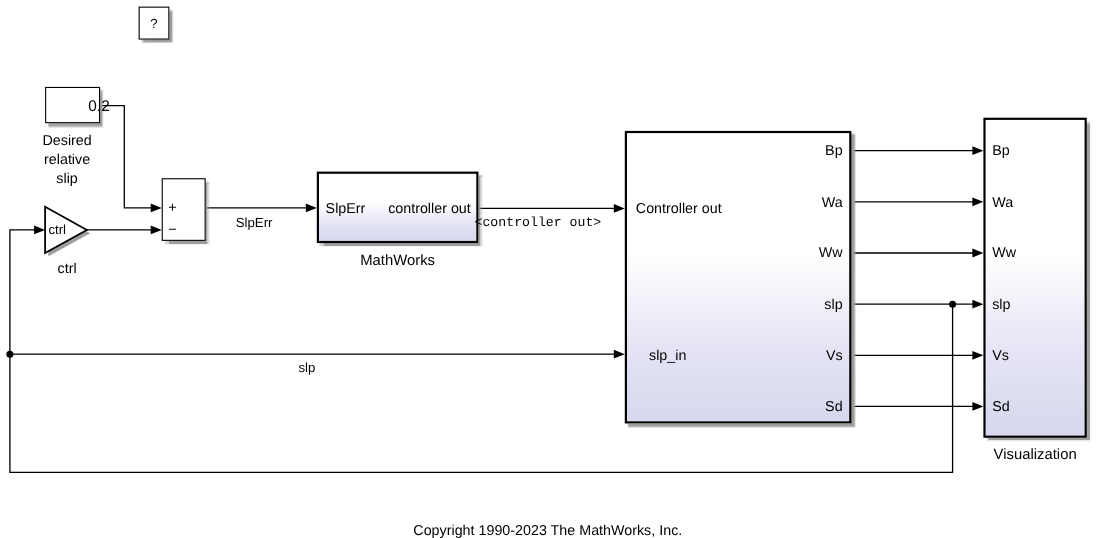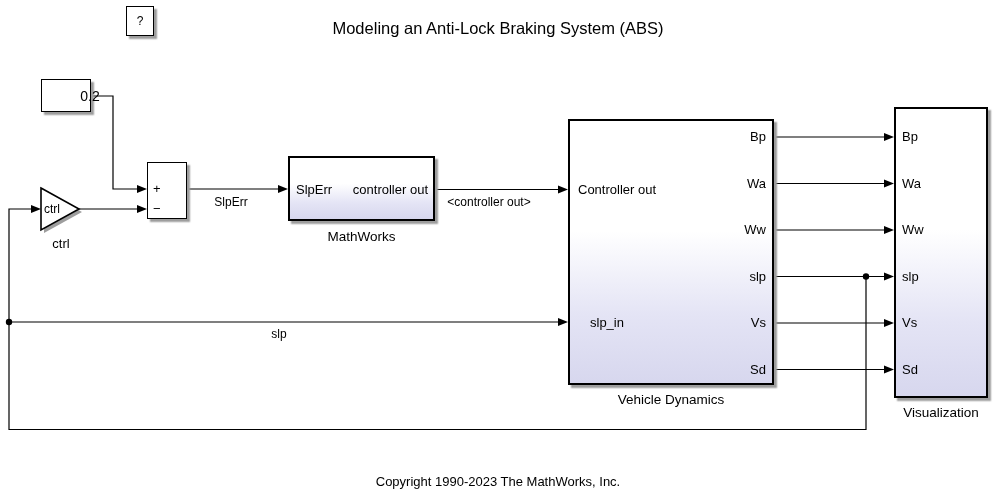--- a/index.html
+++ b/index.html
@@ -26,21 +26,20 @@
   .blk-label{position:absolute;font-size:13.5px;line-height:17px;text-align:center;white-space:pre-line;}
   .wire-label{position:absolute;font-size:12px;text-align:center;white-space:nowrap;}
   .tri-text{position:absolute;font-size:12px;}
   .sum-sign{position:absolute;font-size:13px;line-height:13px;}
 </style>
 </head>
 <body>
 
 <div class="canvas">
 
-  <div class="abs title">Modeling an Anti-Lock Braking System (ABS)</div>
   <div class="abs copyright">Copyright 1990-2023 The MathWorks, Inc.</div>
 
   <svg class="wires" width="996" height="489">
     <g>
       <polyline class="wire" points="81,96 113,96 113,189 139,189"></polyline>
       <polygon class="arrow" points="147,189 137,185 137,193"></polygon>
     </g>
     <g>
       <polyline class="wire" points="79,209 139,209"></polyline>
       <polygon class="arrow" points="147,209 137,205 137,213"></polygon>
@@ -94,20 +93,23 @@
     </g>
   </svg>
 
   <div class="blk center-txt" style="left:126px;top:6px;width:28px;height:30px;font-size:12px;">
     <span>?</span>
   </div>
 
   <div class="blk center-txt" style="left:41px;top:79px;width:40px;height:33px;font-size:14px;padding-left:48px;">
     <span>0.2</span>
   </div>
+  <div class="blk-label" style="left:1px;top:119px;width:120px;font-size:13px;">Desired
+relative
+slip</div>
 
   <div class="tri-text" style="left:44px;top:202px;">ctrl</div>
   <div class="blk-label" style="left:21px;top:235px;width:80px;font-size:13px;">ctrl</div>
 
   <div class="blk" style="left:147px;top:162px;width:40px;height:57px;">
     <span class="sum-sign" style="left:5px;top:19px;">+</span>
     <span class="sum-sign" style="left:5px;top:39px;">−</span>
   </div>
 
   <div class="blk blk-big grad" style="left:288px;top:156px;width:147px;height:65px;">
@@ -118,30 +120,29 @@
 
   <div class="blk blk-big grad" style="left:568px;top:119px;width:206px;height:266px;">
     <div class="port" style="left:8px;top:62px;">Controller out</div>
     <div class="port" style="left:20px;top:195px;">slp_in</div>
     <div class="port port-r" style="right:6px;top:9px;">Bp</div>
     <div class="port port-r" style="right:6px;top:56px;">Wa</div>
     <div class="port port-r" style="right:6px;top:102px;">Ww</div>
     <div class="port port-r" style="right:6px;top:149px;">slp</div>
     <div class="port port-r" style="right:6px;top:195px;">Vs</div>
     <div class="port port-r" style="right:6px;top:242px;">Sd</div>
-    <div class="blk-label" style="left:0;width:202px;top:270px;">Vehicle Dynamics</div>
   </div>
 
   <div class="blk blk-big grad" style="left:894px;top:107px;width:94px;height:291px;">
     <div class="port" style="left:6px;top:21px;">Bp</div>
     <div class="port" style="left:6px;top:68px;">Wa</div>
     <div class="port" style="left:6px;top:114px;">Ww</div>
     <div class="port" style="left:6px;top:161px;">slp</div>
     <div class="port" style="left:6px;top:207px;">Vs</div>
     <div class="port" style="left:6px;top:254px;">Sd</div>
     <div class="blk-label" style="left:-20px;width:130px;top:295px;">Visualization</div>
   </div>
 
   <div class="wire-label" style="left:196px;top:195px;width:70px;">SlpErr</div>
-  <div class="wire-label" style="left:429px;top:195px;width:120px;">&lt;controller out&gt;</div>
+  <div class="wire-label" style="left:429px;top:195px;width:120px;font-family:Liberation Mono, monospace;">&lt;controller out&gt;</div>
   <div class="wire-label" style="left:249px;top:327px;width:60px;">slp</div>
 
 </div>
 
 </body></html>

